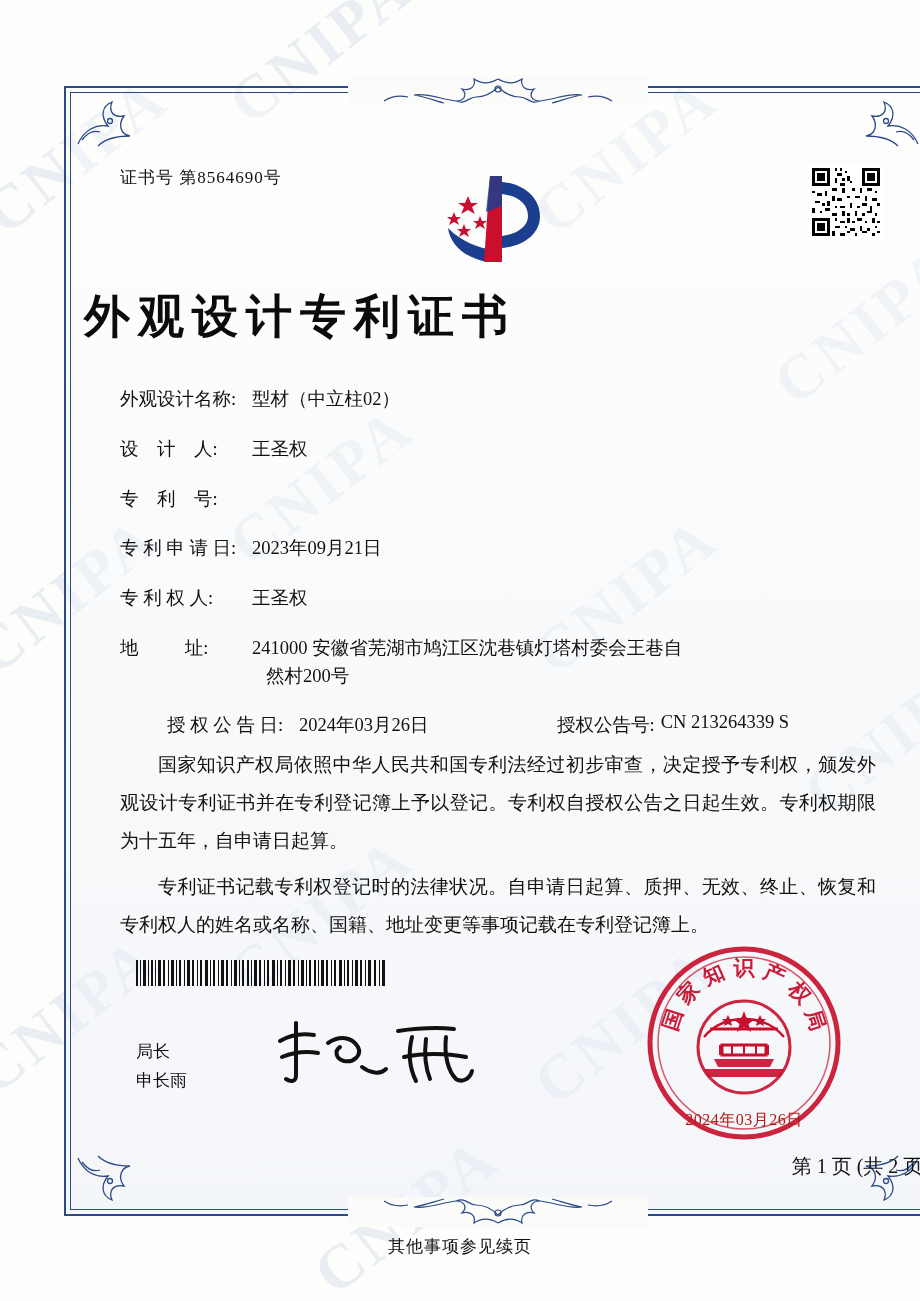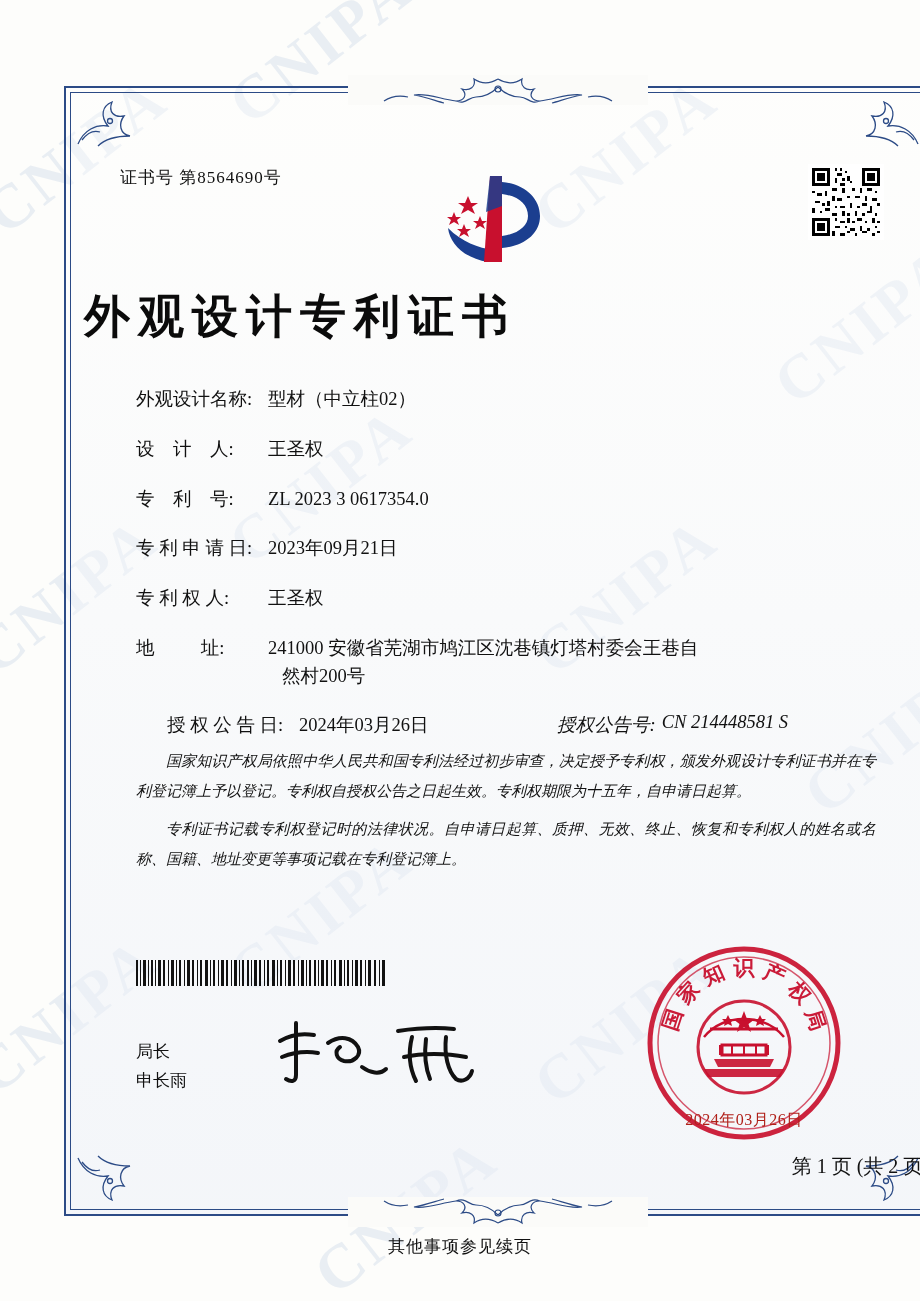--- a/index.html
+++ b/index.html
@@ -160,21 +160,20 @@
     right: 54px;
     top: 298px;
     font-size: 18.5px;
     color: #111;
   }
   .field-row {
     display: flex;
     align-items: flex-start;
     margin-bottom: 22px;
     line-height: 1.5;
-    margin-left: 16px;
   }
   .field-label {
     width: 132px;
     flex: 0 0 132px;
     letter-spacing: 0;
     white-space: pre;
   }
   .field-value {
     flex: 1;
   }
@@ -188,38 +187,36 @@
     margin-bottom: 16px;
     margin-left: 47px;
   }
   .dual-left {
     display: flex;
     width: 390px;
     flex: 0 0 390px;
   }
   .dual-right {
     display: flex;
-    font-style: italic;
   }
   .dual-right .field-label {
     width: auto;
     flex: 0 0 auto;
     margin-right: 6px;
   }
 
   .paragraphs {
     position: absolute;
-    left: 70px;
+    left: 54px;
     right: 54px;
     top: 658px;
-    font-size: 15px;
+    font-size: 19px;
     line-height: 2.0;
     color: #111;
     text-align: justify;
-    font-style: italic;
   }
   .paragraphs p {
     margin: 0 0 8px 0;
     text-indent: 2em;
   }
 
   .barcode {
     position: absolute;
     left: 70px;
     top: 872px;
@@ -471,21 +468,20 @@
           <div class="field-value">型材（中立柱02）</div>
         </div>
 
         <div class="field-row">
           <div class="field-label">设    计    人:</div>
           <div class="field-value">王圣权</div>
         </div>
 
         <div class="field-row">
           <div class="field-label">专    利    号:</div>
-          <div class="field-value">ZL 2023 3 0617354.0</div>
         </div>
 
         <div class="field-row">
           <div class="field-label">专 利 申 请 日:</div>
           <div class="field-value">2023年09月21日</div>
         </div>
 
         <div class="field-row">
           <div class="field-label">专 利 权 人:</div>
           <div class="field-value">王圣权</div>
@@ -499,21 +495,21 @@
           </div>
         </div>
 
         <div class="row-dual">
           <div class="dual-left">
             <div class="field-label">授 权 公 告 日:</div>
             <div class="field-value">2024年03月26日</div>
           </div>
           <div class="dual-right">
             <div class="field-label">授权公告号:</div>
-            <div class="field-value">CN 214448581 S</div>
+            <div class="field-value">CN 213264339 S</div>
           </div>
         </div>
 
       </div>
 
       <div class="paragraphs">
         <p>国家知识产权局依照中华人民共和国专利法经过初步审查，决定授予专利权，颁发外观设计专利证书并在专利登记簿上予以登记。专利权自授权公告之日起生效。专利权期限为十五年，自申请日起算。</p>
         <p>专利证书记载专利权登记时的法律状况。自申请日起算、质押、无效、终止、恢复和专利权人的姓名或名称、国籍、地址变更等事项记载在专利登记簿上。</p>
       </div>
 

